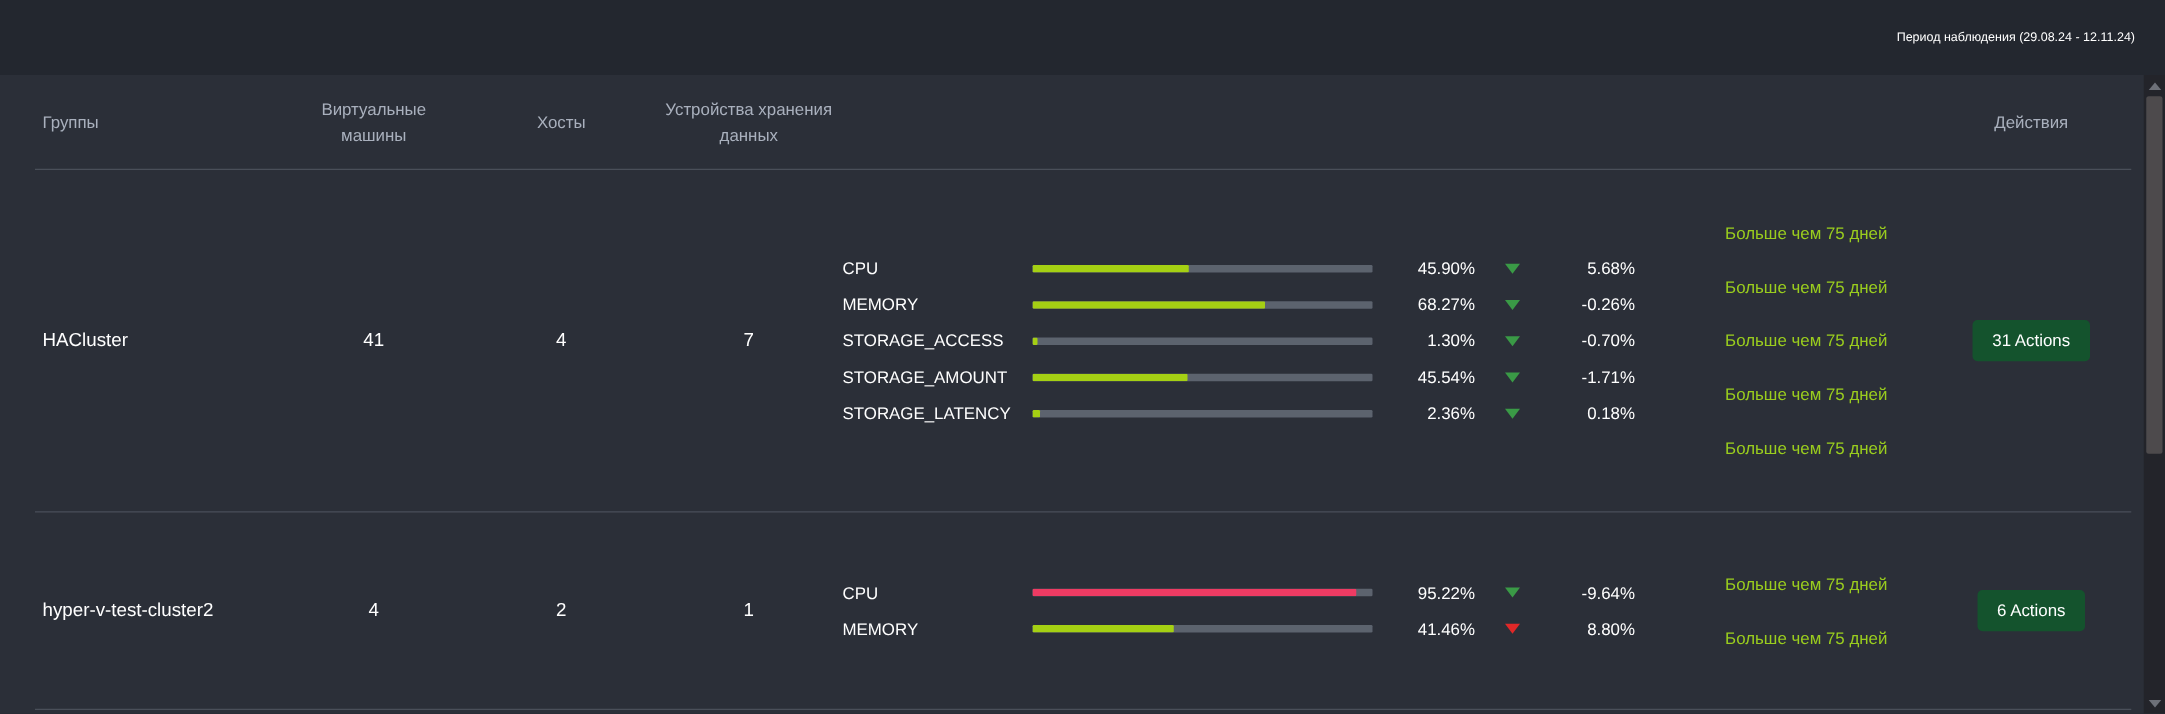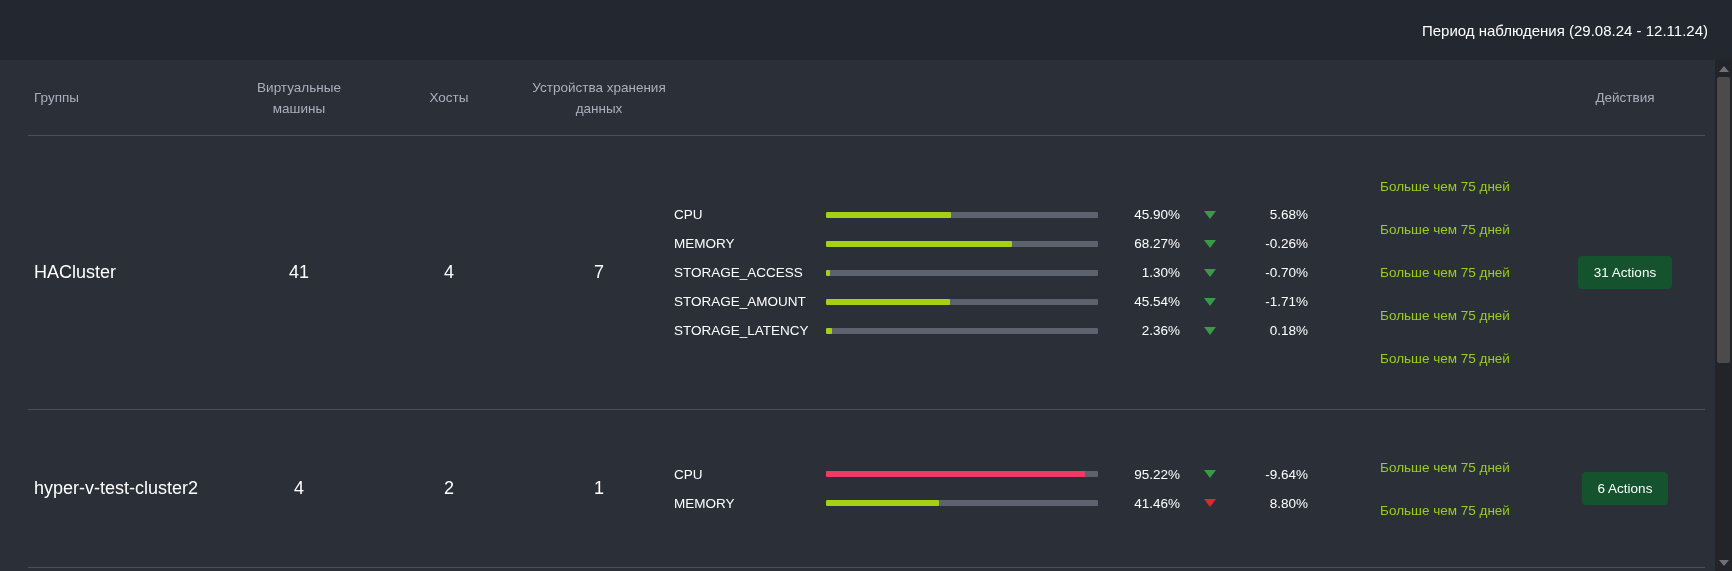--- a/index.html
+++ b/index.html
@@ -26,21 +26,21 @@
   }
   .header-title {
     color:#ffffff;
     font-size:19px;
     font-weight:bold;
     letter-spacing:.1px;
   }
   .header-period {
     margin-left:auto;
     color:#ffffff;
-    font-size:15px;
+    font-size:10px;
   }
 
   
   .body-wrap {
     flex:1 1 auto;
     position:relative;
     background:#2b2f38;
     display:flex;
     overflow:hidden;
   }
@@ -75,21 +75,21 @@
 
   .row {
     display:flex;
     align-items:center;
     border-bottom:1px solid #4a4f59;
     position:relative;
   }
   .row.r1 { height:274px; }
   .row.r2 { height:158px; }
 
-  .cell { font-size:18px; color:#ffffff; text-align:center; padding:0 6px; }
+  .cell { font-size:15px; color:#ffffff; text-align:center; padding:0 6px; }
   .cell.groups  { flex:0 0 196px; text-align:left; }
   .cell.vms     { flex:0 0 150px; }
   .cell.hosts   { flex:0 0 150px; }
   .cell.storage { flex:0 0 150px; }
 
   
   .metrics {
     flex:1 1 auto;
     display:flex; flex-direction:column;
     justify-content:center;

